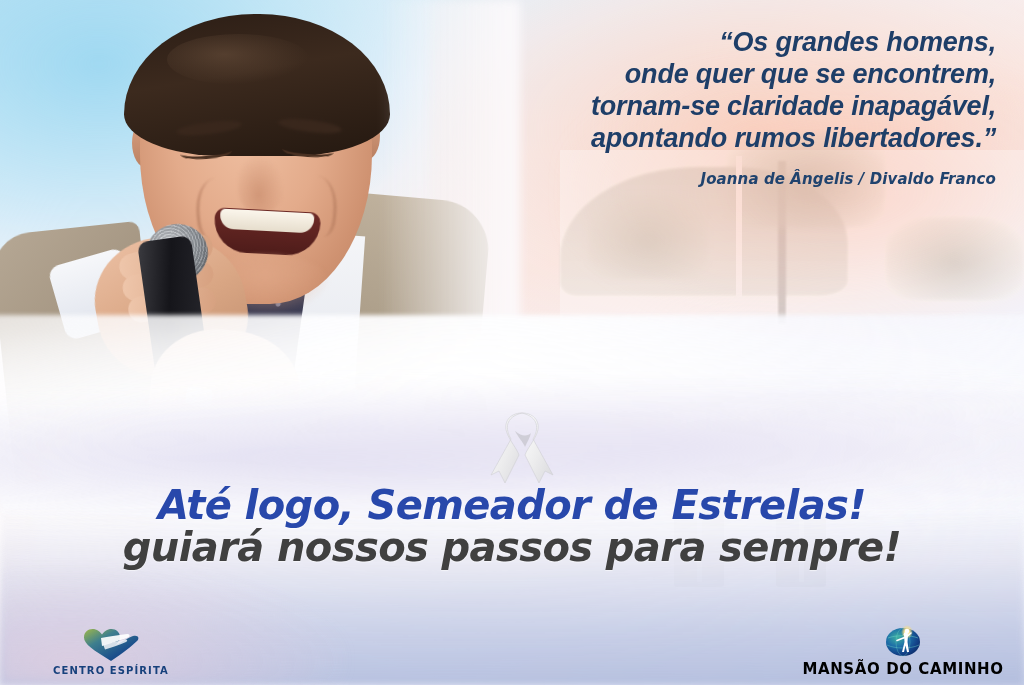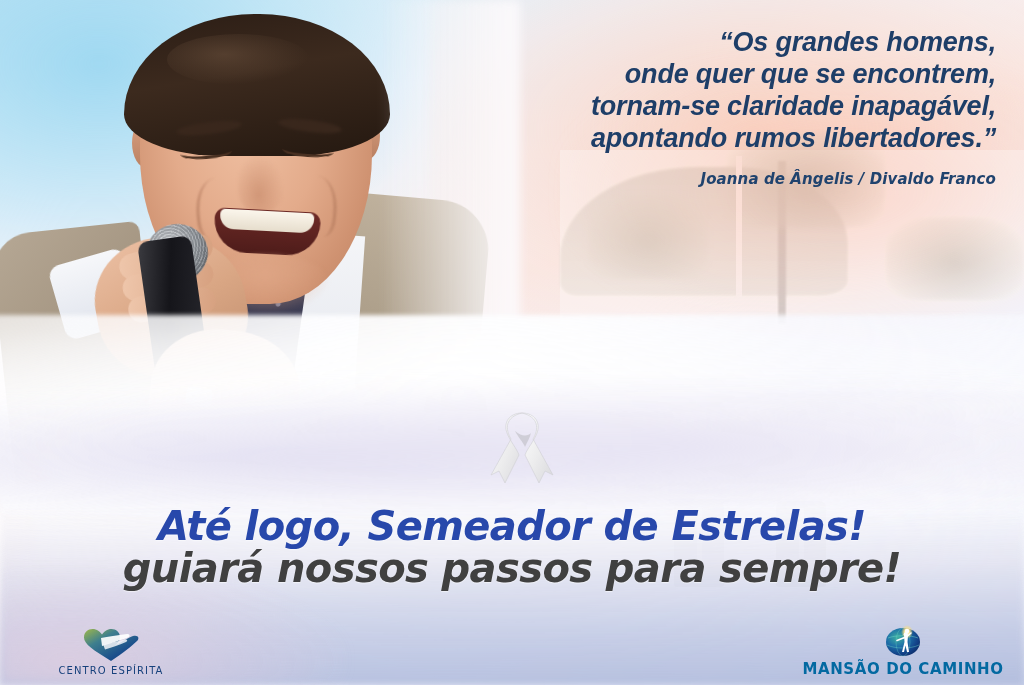--- a/index.html
+++ b/index.html
@@ -476,21 +476,20 @@
     width: 66px;
     height: 78px;
   }
 
   
   .headline {
     position: absolute;
     left: 0; right: 0;
     top: 484px;
     text-align: center;
-    margin-top: 21px;
   }
   .hl-line {
     font-family: "DejaVu Sans", sans-serif;
     font-style: italic;
     font-weight: bold;
     font-size: 40px;
     line-height: 42px;
     letter-spacing: -0.6px;
     color: #2848ab;
     white-space: nowrap;
@@ -503,38 +502,38 @@
   .logo {
     position: absolute;
     bottom: 8px;
     text-align: center;
   }
   .logo-left  { left: 6px; width: 210px; }
   .logo-right { right: 6px; width: 230px; }
   .logo-mark  { height: 34px; margin: 0 auto 3px; }
   .logo-text-sm {
     font-family: "DejaVu Sans", sans-serif;
-    font-weight: normal;
+    font-weight: bold;
     font-size: 10px;
     letter-spacing: 1.1px;
     color: #17417c;
     line-height: 12px;
   }
   .logo-text-lg {
     font-family: "DejaVu Sans", sans-serif;
     font-weight: bold;
     font-size: 14.5px;
     letter-spacing: 0.5px;
     color: #15396f;
     line-height: 16px;
   }
   .logo-right .logo-text-lg {
     font-size: 15px;
     letter-spacing: 0.6px;
-    color: #0369a1;
+    color: #000000;
   }
 </style>
 </head>
 <body>
 
 <div id="poster">
 
   <div class="bg-base"></div>
   <div class="bg-sky-left"></div>
   <div class="bg-warm"></div>

